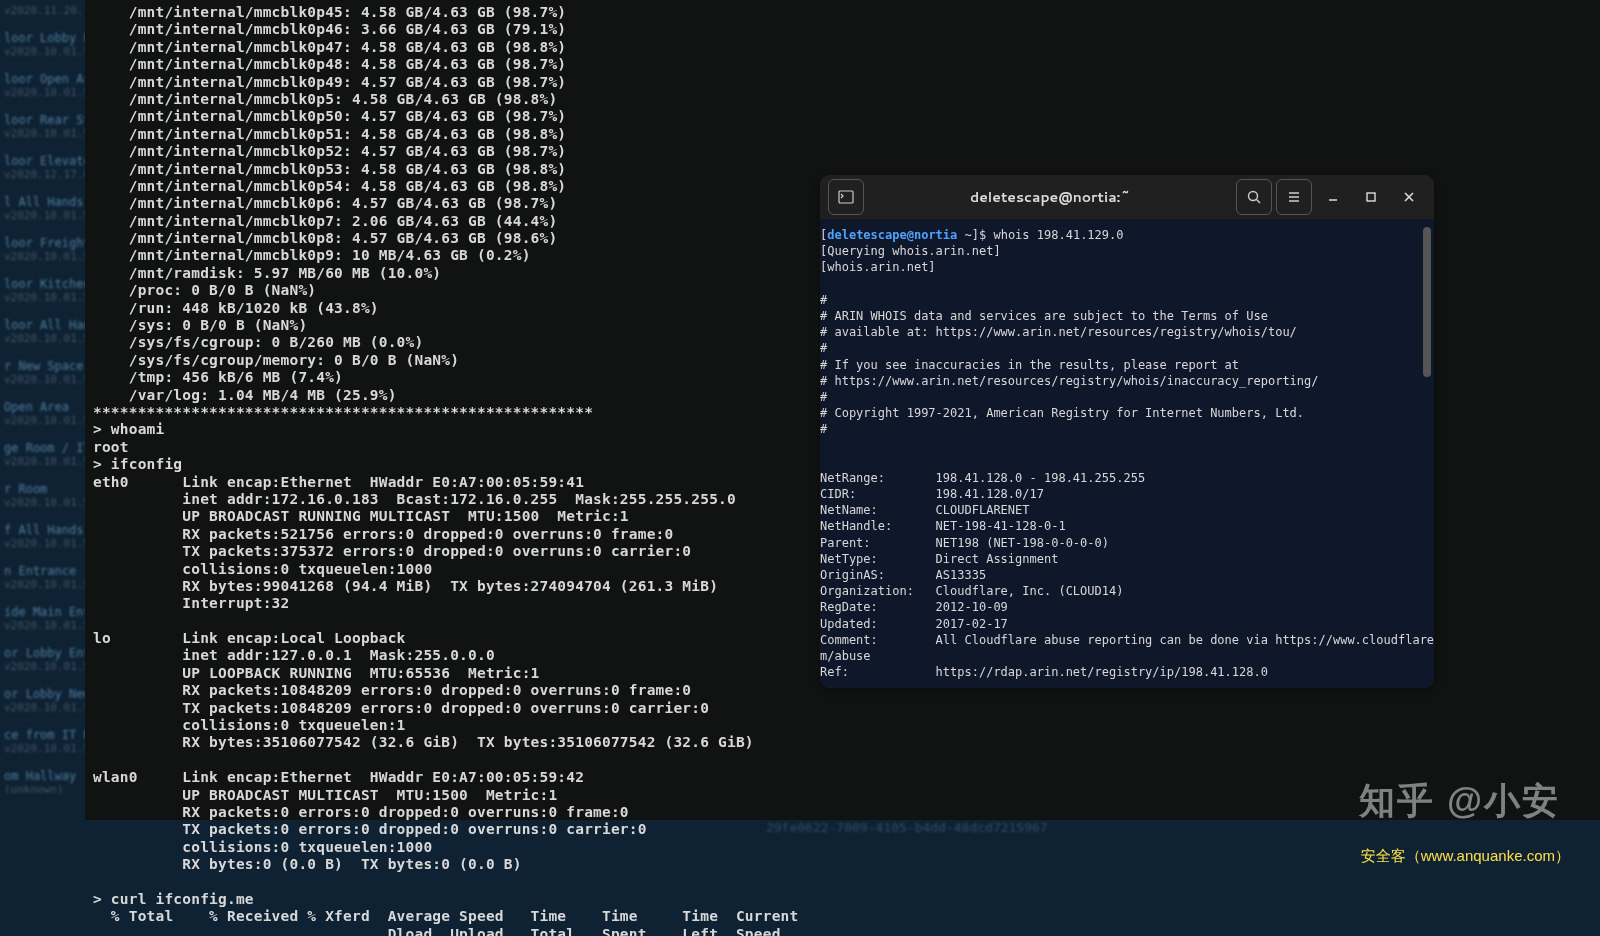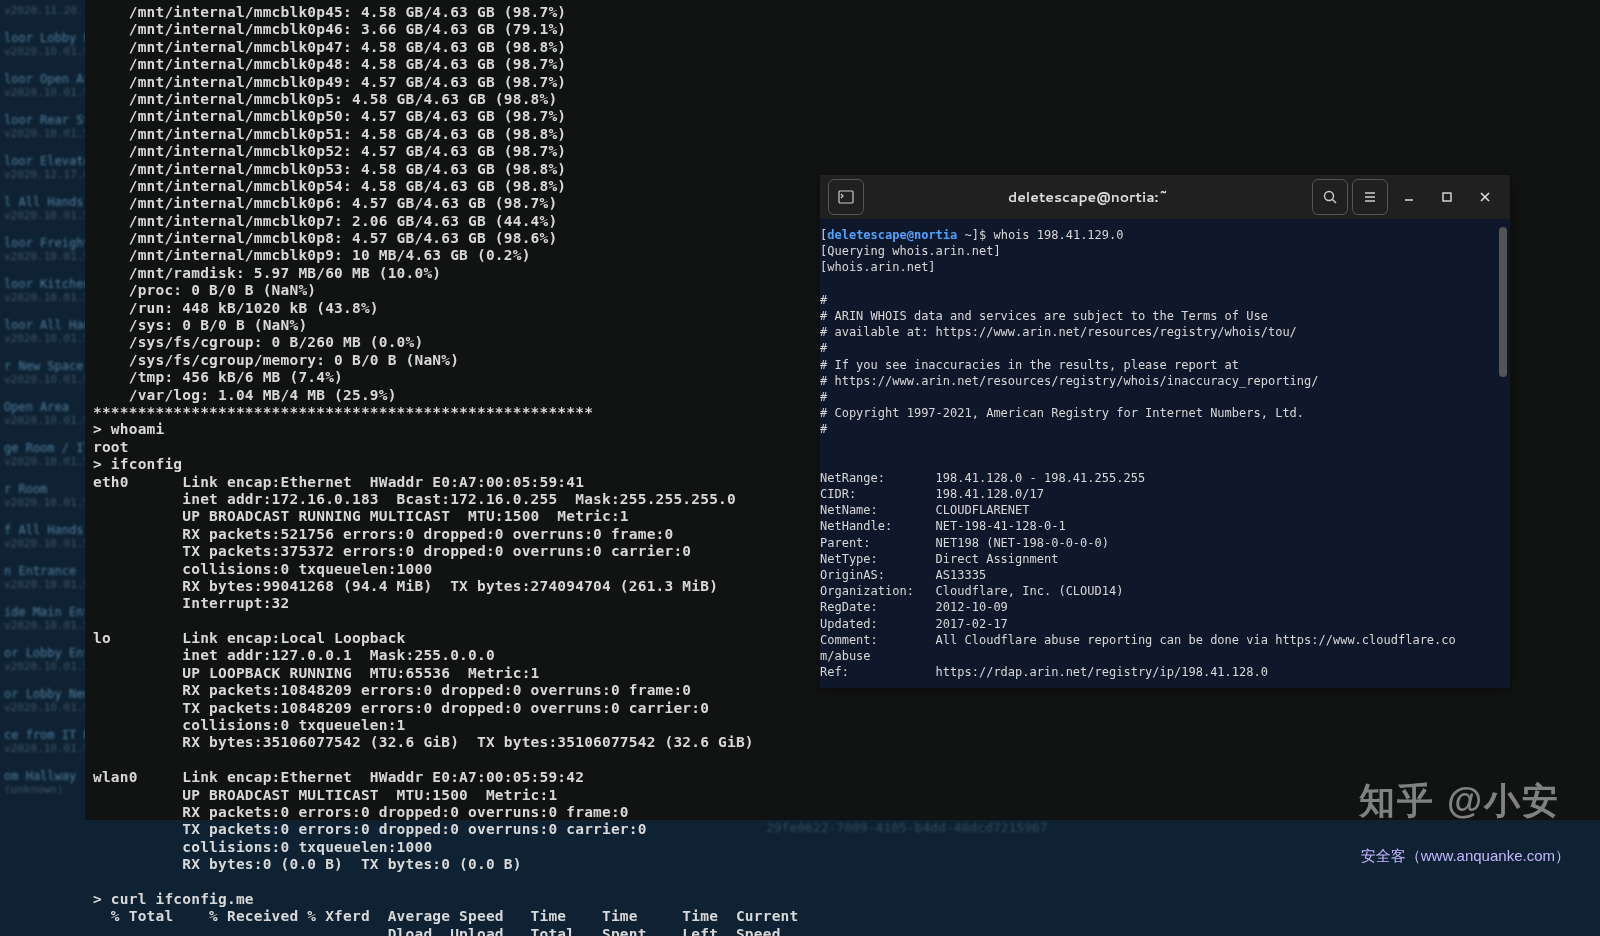--- a/index.html
+++ b/index.html
@@ -38,23 +38,23 @@
     line-height: 1.20;
     white-space: pre;
     font-weight: 600;
     letter-spacing: 0.2px;
   }
 
   
   .win2 {
     position: absolute;
     left: 820px; top: 175px;
-    width: 690px;
+    width: 614px;
     background: #2b2b2b;
-    border-radius: 1px;
+    border-radius: 10px;
     box-shadow: 0 2px 8px rgba(0,0,0,0.4);
     overflow: hidden;
   }
   .titlebar {
     height: 44px;
     background: #202020;
     display: flex;
     align-items: center;
     padding: 0 8px;
     color: #ddd;
@@ -103,21 +103,21 @@
     right: 40px; bottom: 110px;
     color: rgba(220,220,220,0.55);
     font-family: "PingFang SC","Microsoft YaHei",sans-serif;
     font-size: 36px;
     font-weight: 600;
     letter-spacing: 2px;
   }
   .footer {
     position: absolute;
     right: 30px; bottom: 70px;
-    color: #c4b5fd;
+    color: #fde047;
     font-family: "PingFang SC","Microsoft YaHei",sans-serif;
     font-size: 15px;
   }
   svg { display:block; }
 </style>
 </head>
 <body>
 
 <div class="sidebar" id="sidebar">
     <div class="side-item">

